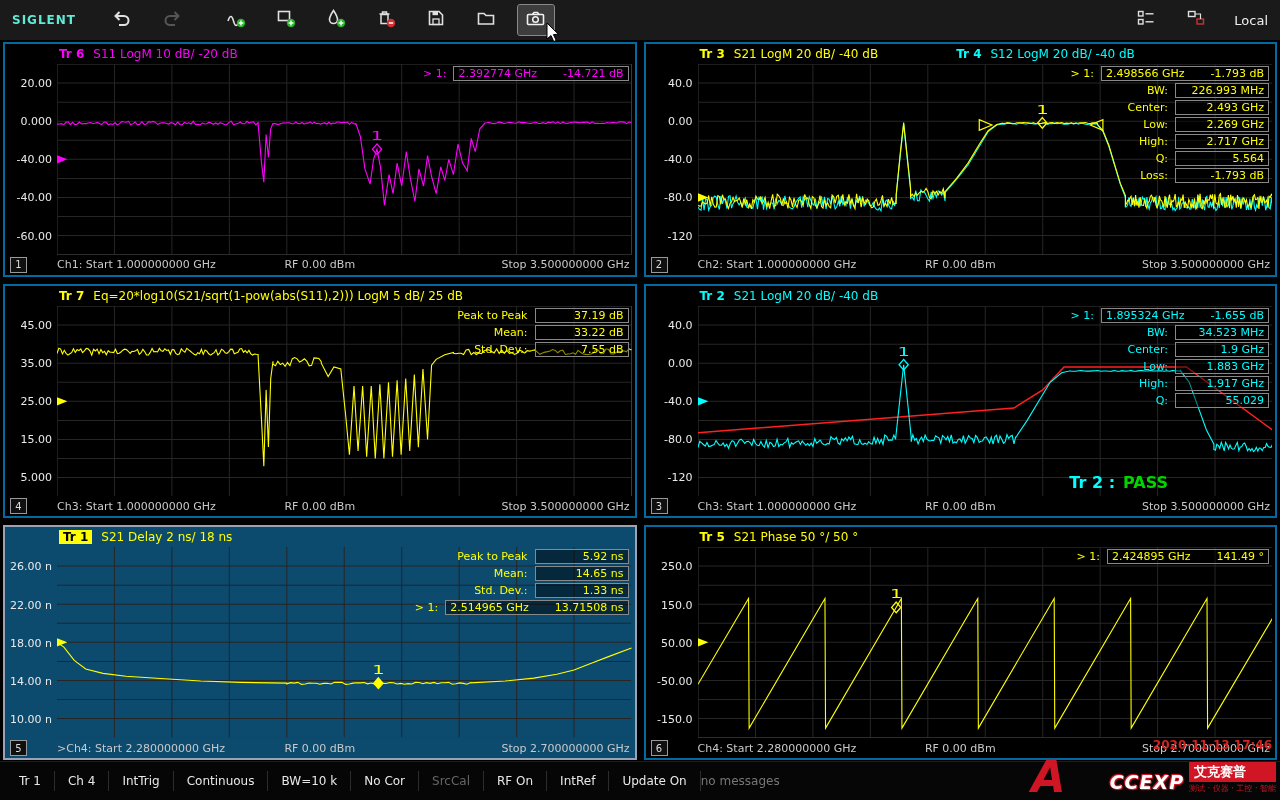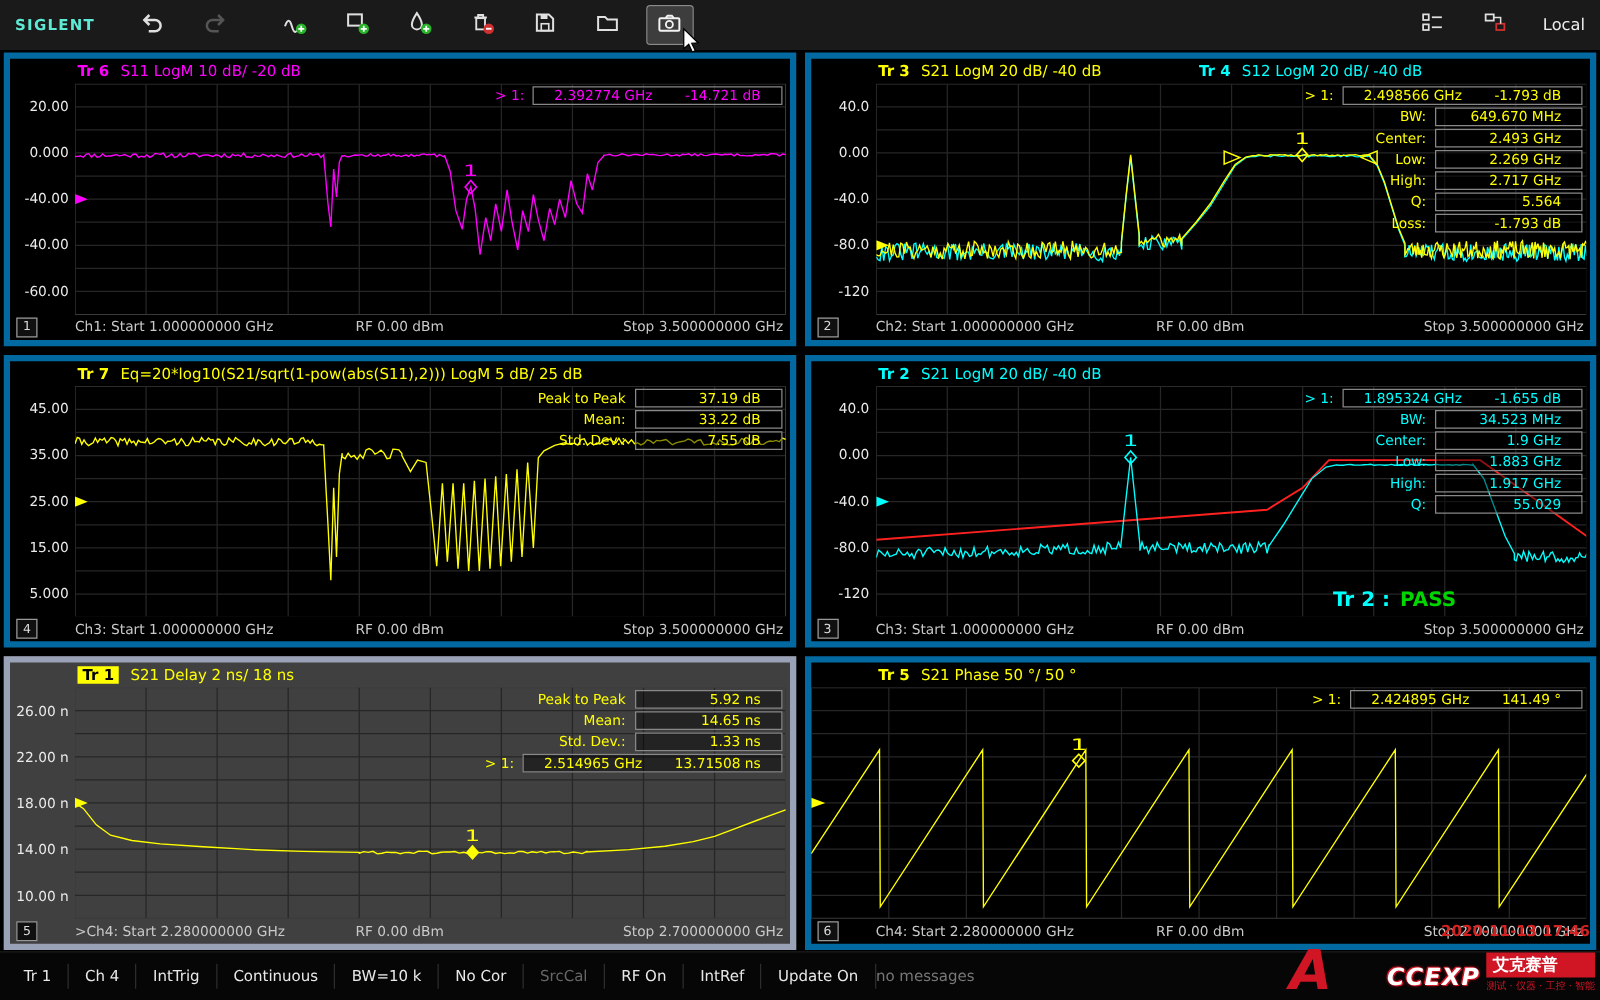--- a/index.html
+++ b/index.html
@@ -13,35 +13,35 @@
   .tbtn{width:36px;height:30px;display:flex;align-items:center;justify-content:center;border-radius:2px;flex:0 0 auto;}
   .tbtn.grp{margin-left:14px;}
   .tbtn.active{background:#3d3d3d;outline:1px solid #8a8a8a;}
   .tspacer{flex:1;}
   .local{font-size:13px;color:#eee;margin-left:6px;}
   .cursor{position:absolute;left:545px;top:22px;z-index:40;}
 
   
   .main{position:absolute;top:42px;left:3px;right:3px;bottom:40px;display:grid;
         grid-template-columns:1fr 1fr;grid-template-rows:1fr 1fr 1fr;gap:7px;}
-  .panel{background:#000;border:5px solid #0369a1;display:flex;flex-direction:column;position:relative;min-height:0;}
-  .panel.active{border-color:#9aa2b8;background:#404040;}
+  .panel{background:#000;border:2px solid #0369a1;display:flex;flex-direction:column;position:relative;min-height:0;}
+  .panel.active{border-color:#9aa2b8;background:#0c4a6e;}
   .phead{height:20px;display:flex;align-items:center;font-size:12px;padding-left:54px;white-space:nowrap;}
   .tr b{font-weight:700;margin-right:9px;}
   .tr b.chip{background:#ffff00;color:#000;padding:0 4px;}
   .tr2{margin-left:78px;}
   .pbody{flex:1;display:flex;min-height:0;}
   .yaxis{width:52px;position:relative;font-size:11px;color:#eaeaea;}
   .ylab{position:absolute;right:5px;transform:translateY(-50%);}
   .plot{flex:1;position:relative;margin-right:3px;}
   .plot-svg{position:absolute;inset:0;width:100%;height:100%;}
   .overlay{position:absolute;top:2px;right:3px;display:flex;flex-direction:column;gap:2px;
            align-items:flex-end;font-size:11px;z-index:5;}
   .orow{display:flex;align-items:center;gap:7px;}
-  .obox{border:1px solid #888;padding:0 16px;display:flex;gap:26px;justify-content:flex-end;
+  .obox{border:1px solid #888;padding:0 4px;display:flex;gap:26px;justify-content:flex-end;
         min-width:84px;background:rgba(0,0,0,.45);}
   .pass-row{position:absolute;right:104px;bottom:4px;font-size:16px;font-weight:bold;z-index:6;}
   .pass-label{color:#00ffff;}
   .pass-green{color:#00d500;margin-left:8px;}
   .pfoot{height:20px;display:flex;align-items:center;font-size:11px;color:#c9c9c9;padding:0 5px;position:relative;}
   .pnum{width:15px;height:14px;border:1px solid #999;background:#101010;color:#ddd;font-size:10px;
         display:flex;align-items:center;justify-content:center;margin-right:30px;}
   .frf{position:absolute;left:50%;transform:translateX(-50%);}
   .fstop{margin-left:auto;}
 
@@ -268,21 +268,21 @@
             <div class="orow" style="color: rgb(255, 255, 0);">
               <span class="olab">&gt; 1:</span>
               <span class="obox">
                 <span>2.498566 GHz</span>
                 <span>-1.793 dB</span>
               </span>
             </div>
             <div class="orow" style="color: rgb(255, 255, 0);">
               <span class="olab">BW:</span>
               <span class="obox">
-                <span>649.670 MHz</span>
+                <span>226.993 MHz</span>
               </span>
             </div>
             <div class="orow" style="color: rgb(255, 255, 0);">
               <span class="olab">Center:</span>
               <span class="obox">
                 <span>2.493 GHz</span>
               </span>
             </div>
             <div class="orow" style="color: rgb(255, 255, 0);">
               <span class="olab">Low:</span>
@@ -558,20 +558,27 @@
       <span class="frf">RF 0.00 dBm</span>
       <span class="fstop">Stop 2.700000000 GHz</span>
     </div>
   </div>
 
   <div class="panel">
     <div class="phead">
       <span class="tr" style="color: rgb(255, 255, 0);"><b>Tr 5</b><span>S21 Phase 50 °/ 50 °</span></span>
     </div>
     <div class="pbody">
+      <div class="yaxis">
+          <span class="ylab" style="top: 10%;">250.0</span>
+          <span class="ylab" style="top: 30%;">150.0</span>
+          <span class="ylab" style="top: 50%;">50.00</span>
+          <span class="ylab" style="top: 70%;">-50.00</span>
+          <span class="ylab" style="top: 90%;">-150.0</span>
+        </div>
       <div class="plot">
         <svg class="plot-svg" viewBox="0 0 1000 500" preserveAspectRatio="none">
             <line x1="0" y1="0" x2="0" y2="500" stroke="#3a3a3a" vector-effect="non-scaling-stroke"></line>
             <line x1="0" y1="0" x2="1000" y2="0" stroke="#3a3a3a" vector-effect="non-scaling-stroke"></line>
             <line x1="100" y1="0" x2="100" y2="500" stroke="#262626" vector-effect="non-scaling-stroke"></line>
             <line x1="0" y1="50" x2="1000" y2="50" stroke="#262626" vector-effect="non-scaling-stroke"></line>
             <line x1="200" y1="0" x2="200" y2="500" stroke="#262626" vector-effect="non-scaling-stroke"></line>
             <line x1="0" y1="100" x2="1000" y2="100" stroke="#262626" vector-effect="non-scaling-stroke"></line>
             <line x1="300" y1="0" x2="300" y2="500" stroke="#262626" vector-effect="non-scaling-stroke"></line>
             <line x1="0" y1="150" x2="1000" y2="150" stroke="#262626" vector-effect="non-scaling-stroke"></line>

